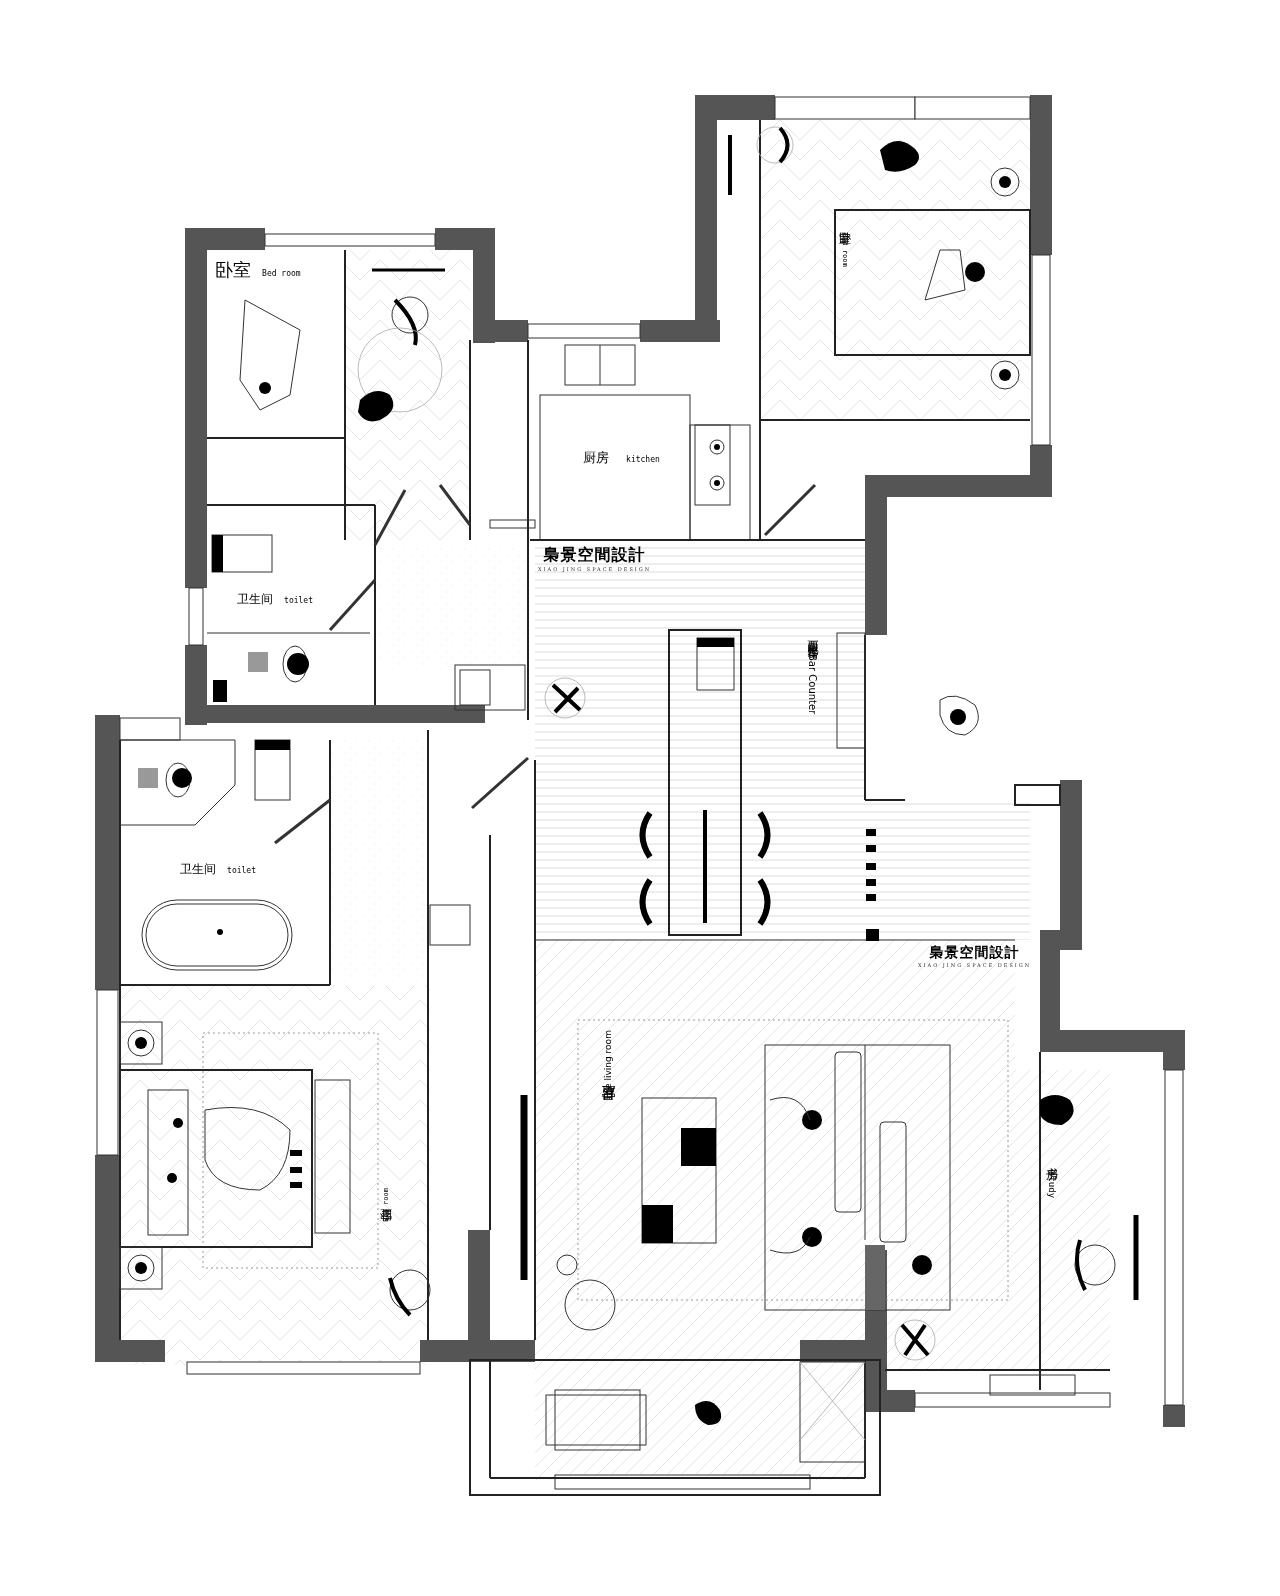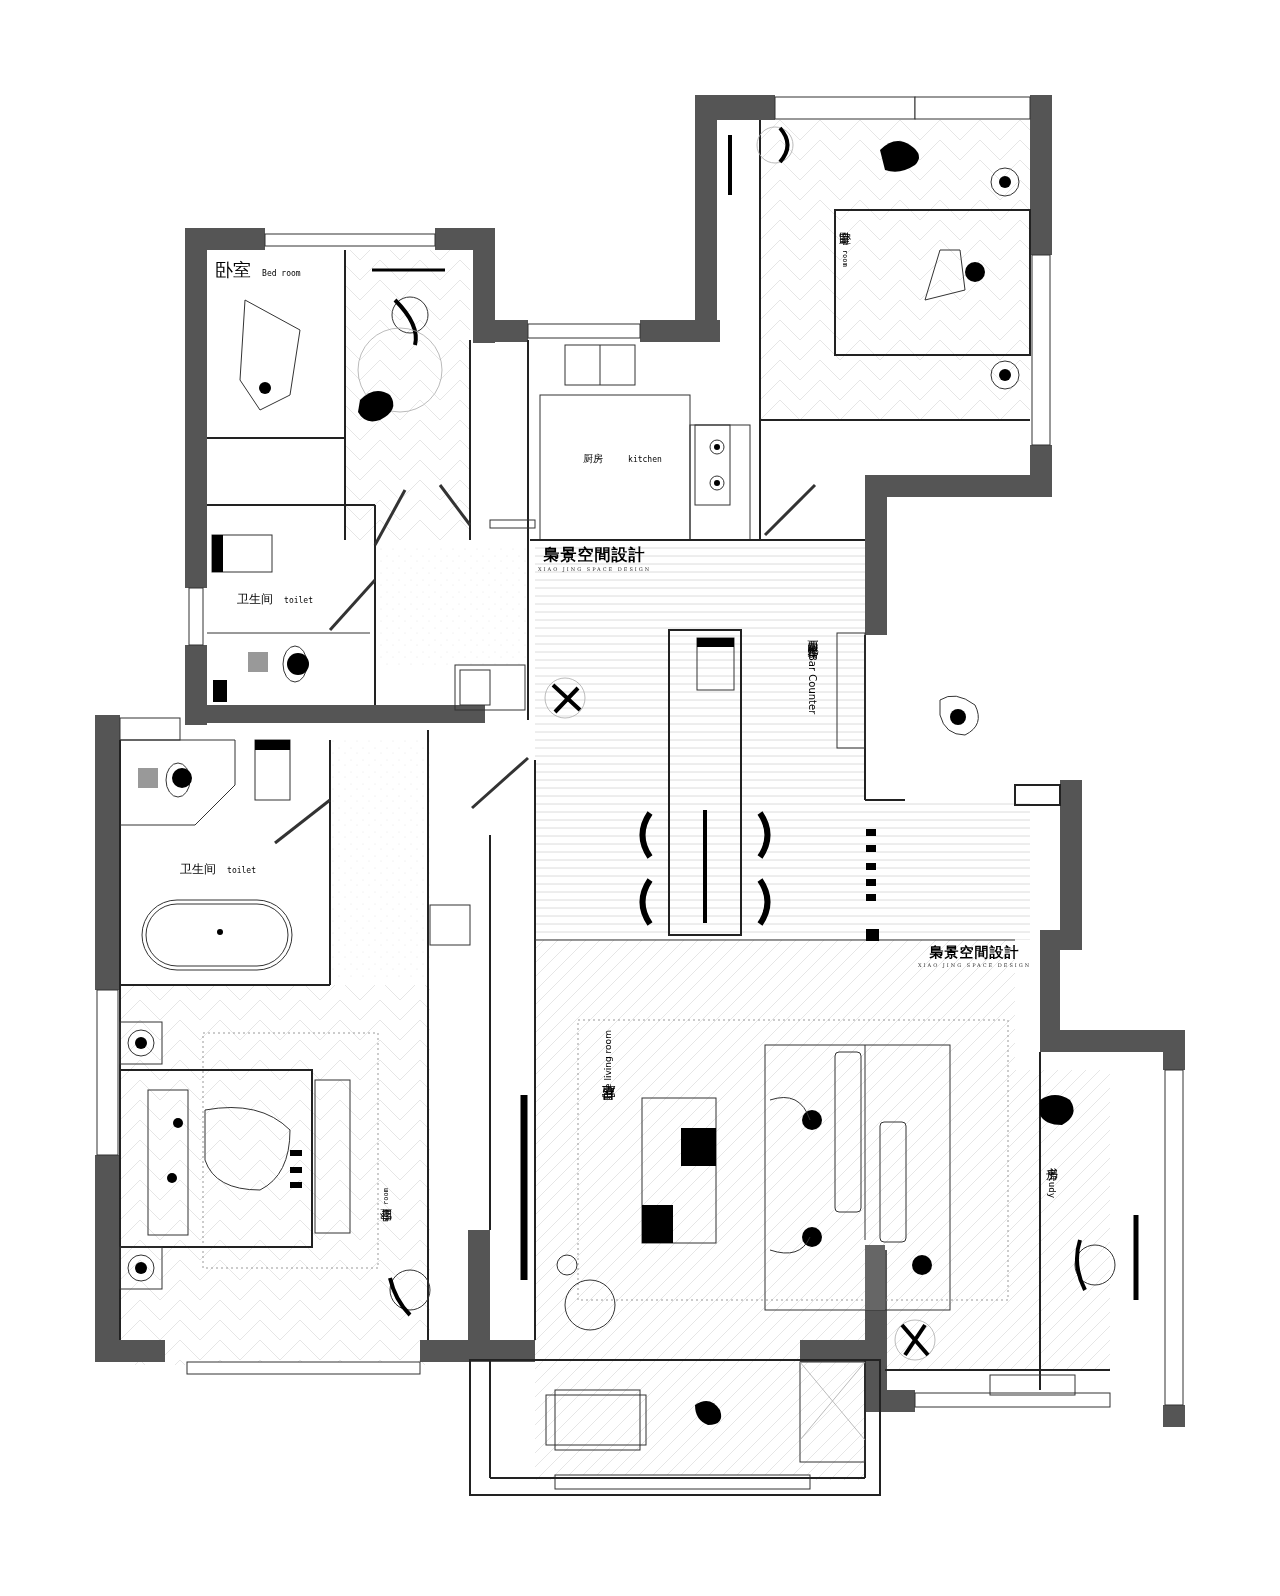--- a/index.html
+++ b/index.html
@@ -289,22 +289,22 @@
     </g>
   </g>
 </svg>
 
 <div class="floor-text" style="left:215px;top:258px;">
   <span class="cn" style="font-size:18px;">卧室</span>
   <span style="font:8px 'DejaVu Sans Mono',monospace;margin-left:6px;">Bed room</span>
 </div>
 
 <div class="floor-text" style="left:583px;top:447px;">
-  <span style="font-size:10px;">厨房</span>
-  <span style="font:8px 'DejaVu Sans Mono',monospace;margin-left:20px;">kitchen</span>
+  <span style="font-size:13px;">厨房</span>
+  <span style="font:8px 'DejaVu Sans Mono',monospace;margin-left:12px;">kitchen</span>
 </div>
 
 <div class="floor-text" style="left:836px;top:222px;writing-mode:vertical-rl;">
   <span style="font-size:12px;">卧室</span>
   <span style="font:7px 'DejaVu Sans Mono',monospace;margin-top:6px;">Bed room</span>
 </div>
 
 <div class="floor-text" style="left:237px;top:588px;">
   <span style="font-size:12px;">卫生间</span>
   <span style="font:8px 'DejaVu Sans Mono',monospace;margin-left:6px;">toilet</span>

